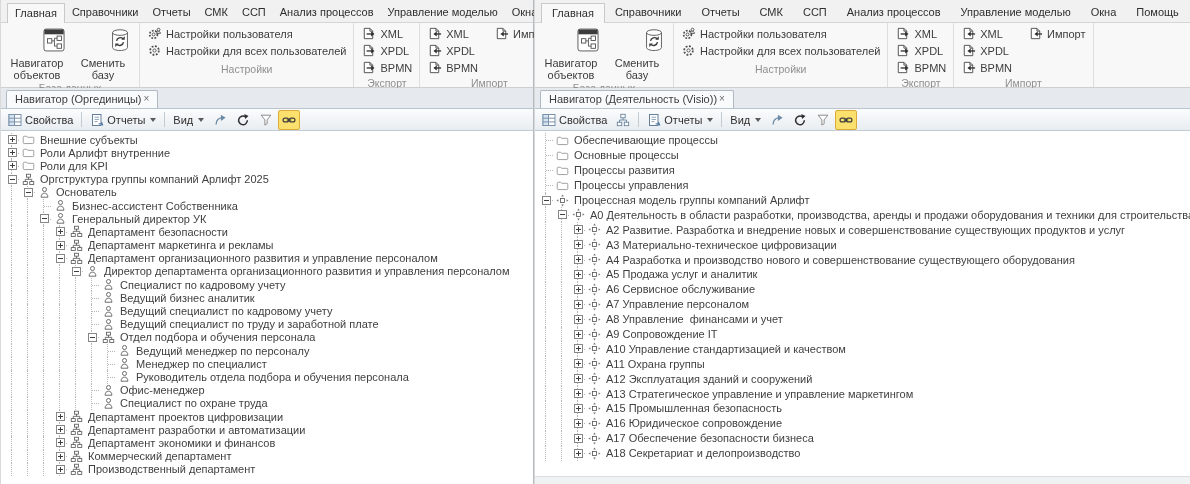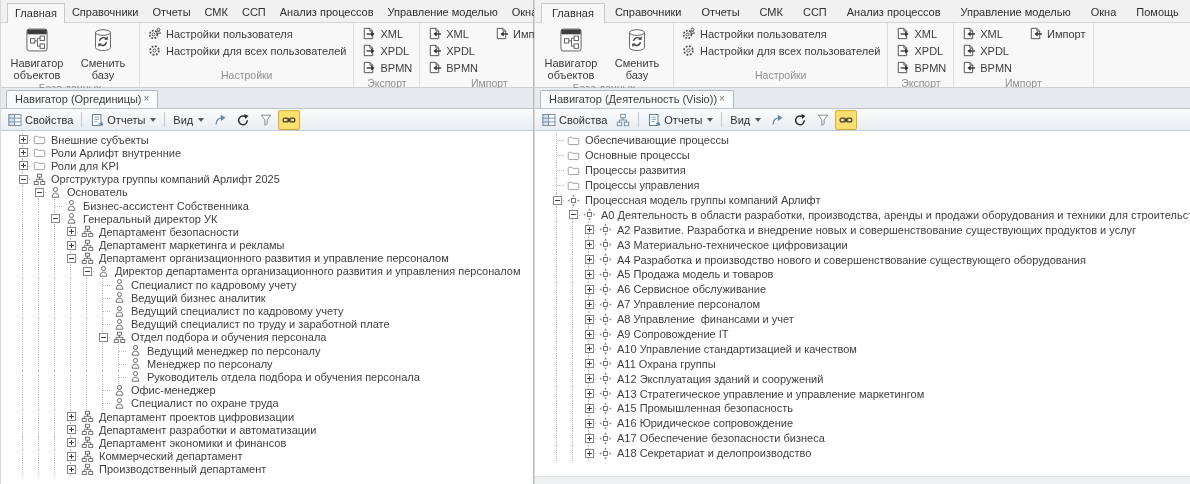--- a/index.html
+++ b/index.html
@@ -11,24 +11,24 @@
   .w1 { width:656px; }
 
   
   .tabs-row { height:23px; background:#f1f1f1; display:flex; align-items:flex-end; padding-left:6px; border-bottom:1px solid #d5d5d5; flex:none; }
   .rtab { padding:4px 7px 4px; color:#2e2e2e; cursor:default; white-space:pre; }
   .w1 .rtab { padding:4px 10px 4px; }
   .rtab.active { background:#f8f8f8; border:1px solid #c9c9c9; border-bottom:none; margin-bottom:-1px; padding-top:3px; border-radius:1px 1px 0 0; }
 
   
   .ribbon-body { height:65px; flex:none; background:#f8f8f8; display:flex; border-bottom:1px solid #cfcfcf; }
-  .rgroup { display:flex; flex-direction:column; border-right:1px solid #dedede; padding:2px 5px 5px; }
+  .rgroup { display:flex; flex-direction:column; border-right:1px solid #dedede; padding:2px 5px 11px; }
   .rgroup-label { margin-top:auto; text-align:center; font-size:10.5px; color:#8f8f8f; padding:1px 6px 1px; white-space:pre; }
   .bigrow { display:flex; gap:4px; align-items:flex-start; }
-  .bigbtn { width:62px; display:flex; flex-direction:column; align-items:center; text-align:center; cursor:default; }
+  .bigbtn { width:62px; display:flex; flex-direction:column; align-items:flex-end; text-align:center; cursor:default; }
   .bigicon { margin-top:1px; }
   .bigicon svg { width:28px; height:28px; }
   .biglabel { line-height:1.1; margin-top:1px; white-space:normal; }
   .vstack { display:flex; flex-direction:column; }
   .ritem { display:flex; align-items:center; gap:4px; height:17px; white-space:pre; padding:0 2px; cursor:default; }
   .ri svg { width:15px; height:15px; display:block; }
   .imp-wrap { display:flex; gap:12px; align-items:flex-start; }
   .rspacer { flex:1; }
 
   
@@ -38,21 +38,21 @@
 
   
   .toolbar { height:22px; flex:none; background:linear-gradient(#fbfcfd,#e8edf1); border-bottom:1px solid #c2cbd3; display:flex; align-items:center; padding:0 3px; gap:1px; color:#2f2f2f; }
   .tbtn { display:flex; align-items:center; gap:3px; padding:6px 4px; border-radius:2px; white-space:pre; cursor:default; }
   .tbi svg { width:14px; height:14px; display:block; }
   .caret { width:0; height:0; border-left:3px solid transparent; border-right:3px solid transparent; border-top:4px solid #5a5a5a; margin-left:2px; }
   .tsep { width:1px; height:15px; background:#c3cbd2; margin:0 3px; flex:none; }
   .linkbtn { background:var(--hl,#fbe06d); border:1px solid var(--hlb,#d9ac39); padding:2px 3px; }
 
   
-  .tree { flex:1; background:#fff; overflow:hidden; padding:2px 0 0 3px;margin-left:11px; }
+  .tree { flex:1; background:#fff; overflow:hidden; padding:2px 0 0 3px; }
   .trow { display:flex; align-items:center; white-space:pre; }
   .w0 .trow { height:13.2px; }
   .w1 .trow { height:14.9px; }
   .indents { display:flex; align-self:stretch; flex:none; }
   .ind { width:16px; position:relative; flex:none; }
   .ind::before { content:''; position:absolute; left:7px; top:0; bottom:0; border-left:1px dotted #b8b8b8; }
   .expcell { width:16px; align-self:stretch; flex:none; position:relative; display:flex; align-items:center; justify-content:center; }
   .expcell::before { content:''; position:absolute; left:7px; top:0; bottom:0; border-left:1px dotted #b8b8b8; }
   .expcell::after { content:''; position:absolute; left:8px; width:7px; top:50%; border-top:1px dotted #b8b8b8; }
   .exp { width:9px; height:9px; border:1px solid #868686; background:#fff; position:relative; z-index:1; flex:none; }
@@ -436,21 +436,21 @@
             </svg></span>
           <span class="tlabel">Ведущий менеджер по персоналу</span>
         </div>
         <div class="trow">
           <span class="indents"><span class="ind"></span><span class="ind"></span><span class="ind"></span><span class="ind"></span><span class="ind"></span><span class="ind"></span></span>
           <span class="expcell"><span class="exp leaf"></span></span>
           <span class="ticon"><svg viewBox="0 0 16 16">
               <circle cx="8" cy="4.3" r="2.5" fill="#fff" stroke="#4f4f4f"></circle>
               <path d="M3.8 13.8c.2-3.4 1.7-5 4.2-5s4 1.6 4.2 5z" fill="#fff" stroke="#4f4f4f"></path>
             </svg></span>
-          <span class="tlabel">Менеджер по персоналу</span>
+          <span class="tlabel">Менеджер по специалист</span>
         </div>
         <div class="trow">
           <span class="indents"><span class="ind"></span><span class="ind"></span><span class="ind"></span><span class="ind"></span><span class="ind"></span><span class="ind"></span></span>
           <span class="expcell"><span class="exp leaf"></span></span>
           <span class="ticon"><svg viewBox="0 0 16 16">
               <circle cx="8" cy="4.3" r="2.5" fill="#fff" stroke="#4f4f4f"></circle>
               <path d="M3.8 13.8c.2-3.4 1.7-5 4.2-5s4 1.6 4.2 5z" fill="#fff" stroke="#4f4f4f"></path>
             </svg></span>
           <span class="tlabel">Руководитель отдела подбора и обучения персонала</span>
         </div>
@@ -822,21 +822,21 @@
             </svg></span>
           <span class="tlabel">А4 Разработка и производство нового и совершенствование существующего оборудования</span>
         </div>
         <div class="trow">
           <span class="indents"><span class="ind"></span><span class="ind"></span></span>
           <span class="expcell"><span class="exp plus"></span></span>
           <span class="ticon"><svg viewBox="0 0 16 16">
               <rect x="5.6" y="5.6" width="4.8" height="4.8" fill="#fff" stroke="#555"></rect>
               <path d="M8 .7 9.6 3H6.4zM8 15.3 6.4 13h3.2zM.7 8 3 6.4v3.2zM15.3 8 13 9.6V6.4z" fill="#777"></path>
             </svg></span>
-          <span class="tlabel">А5 Продажа модель и товаров</span>
+          <span class="tlabel">А5 Продажа услуг и аналитик</span>
         </div>
         <div class="trow">
           <span class="indents"><span class="ind"></span><span class="ind"></span></span>
           <span class="expcell"><span class="exp plus"></span></span>
           <span class="ticon"><svg viewBox="0 0 16 16">
               <rect x="5.6" y="5.6" width="4.8" height="4.8" fill="#fff" stroke="#555"></rect>
               <path d="M8 .7 9.6 3H6.4zM8 15.3 6.4 13h3.2zM.7 8 3 6.4v3.2zM15.3 8 13 9.6V6.4z" fill="#777"></path>
             </svg></span>
           <span class="tlabel">А6 Сервисное обслуживание</span>
         </div>

